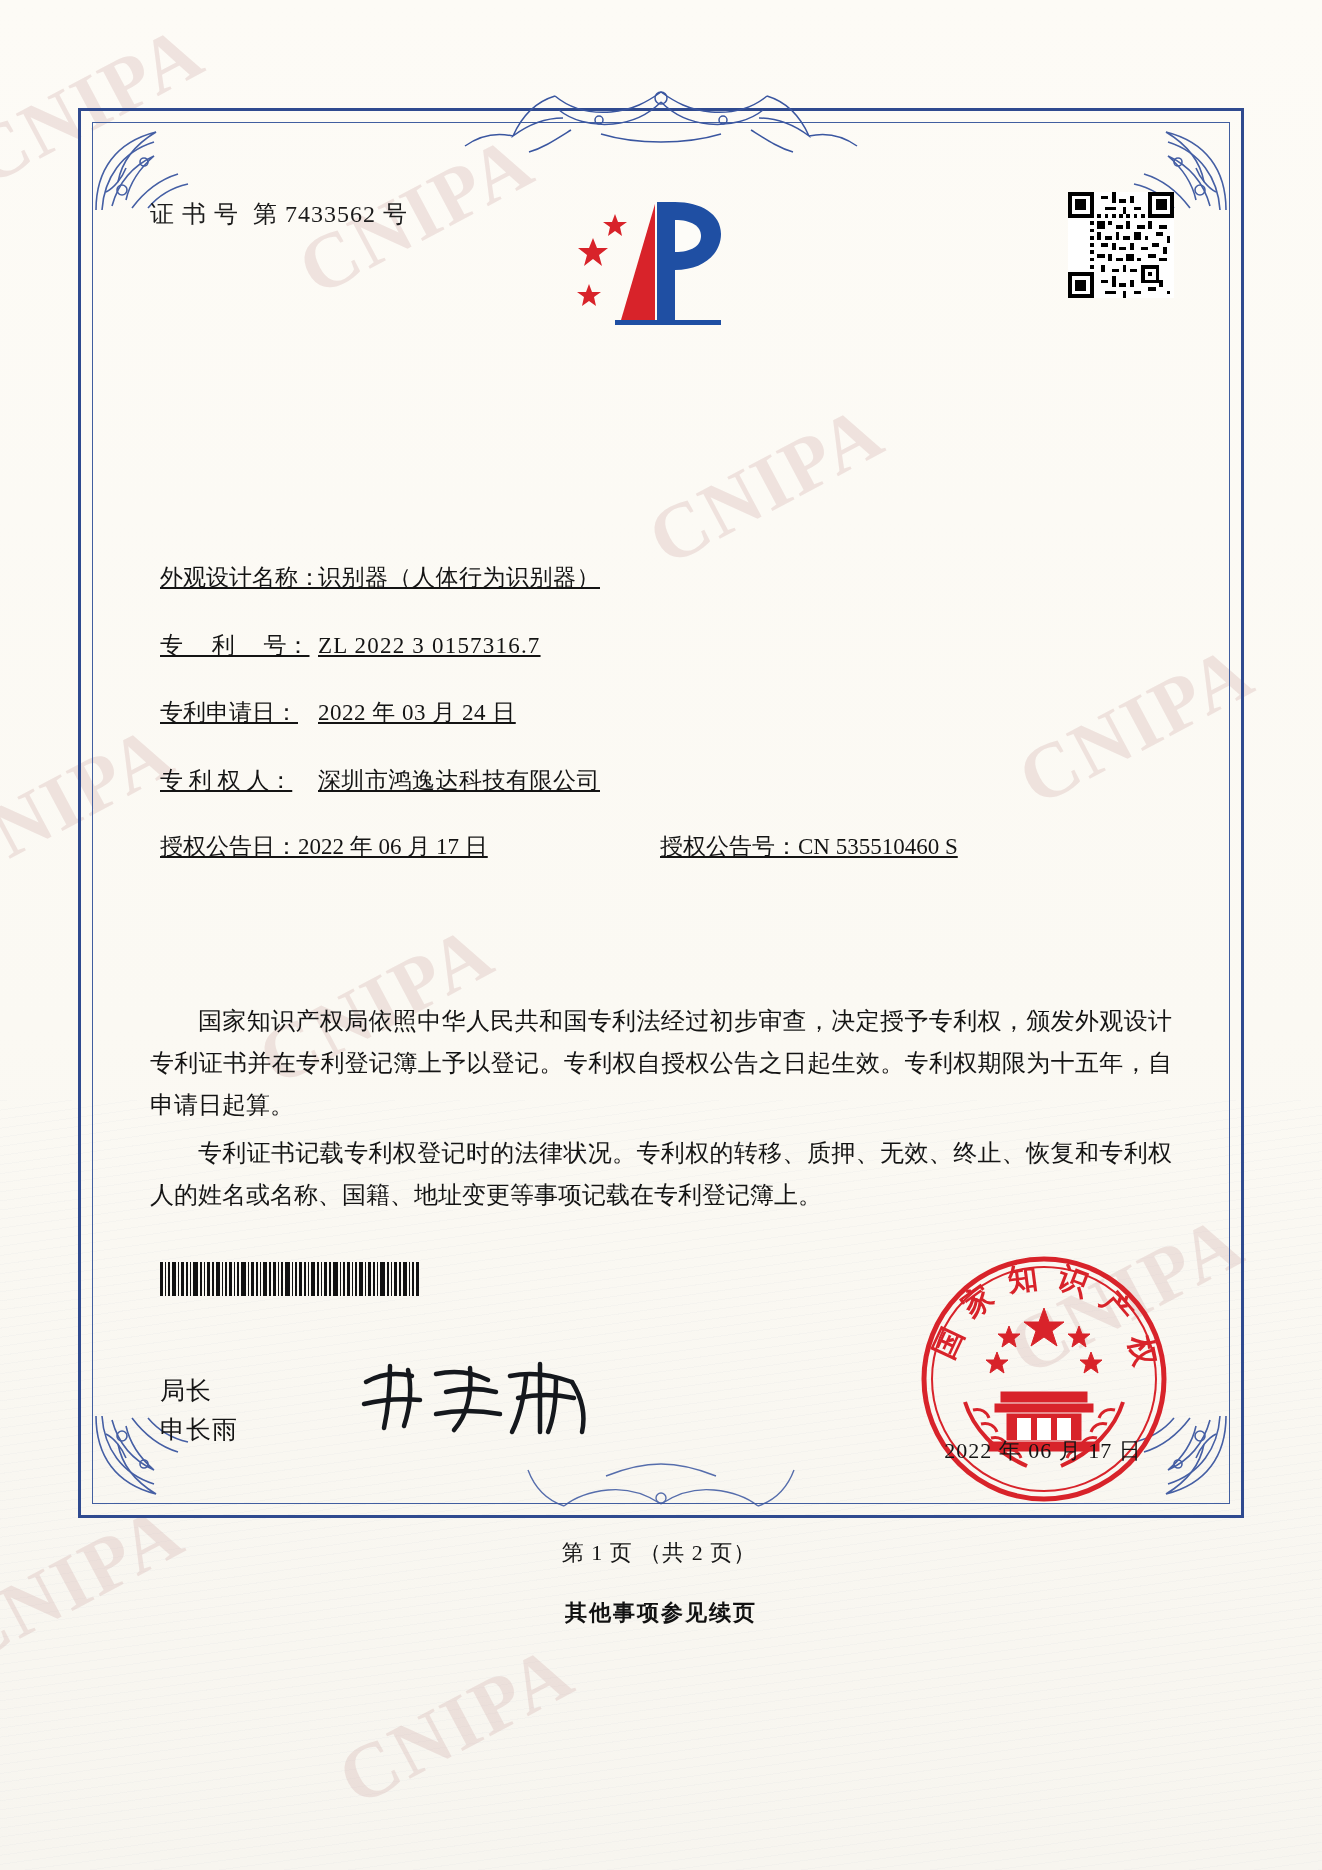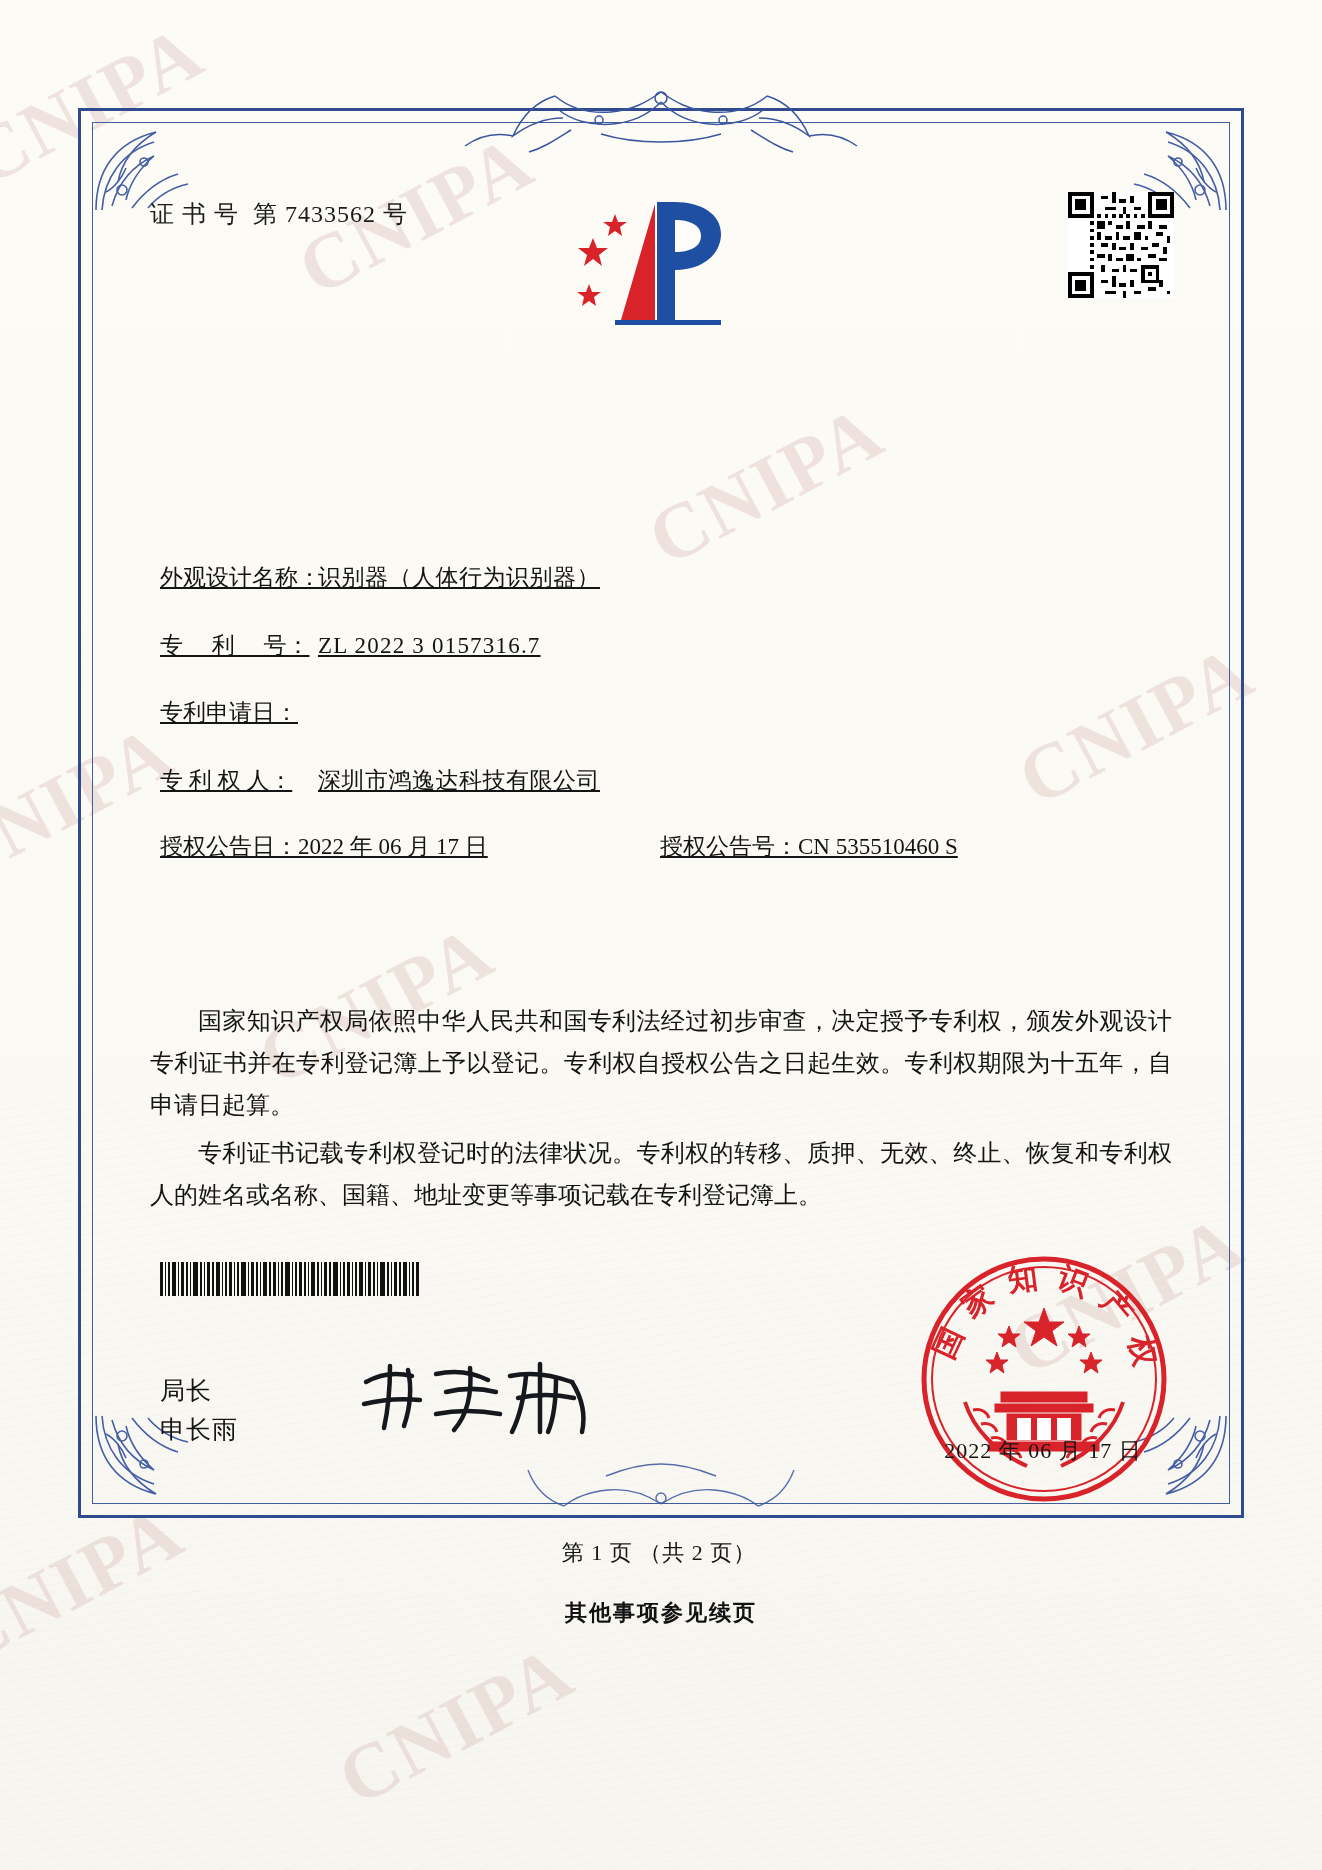--- a/index.html
+++ b/index.html
@@ -519,20 +519,21 @@
     </div>
 
 
     <div class="field-row">
       <div class="field-label">专　 利 　号：</div>
       <div class="field-value mono-ish">ZL 2022 3 0157316.7</div>
     </div>
 
     <div class="field-row">
       <div class="field-label">专利申请日：</div>
+      <div class="field-value">2022 年 03 月 24 日</div>
     </div>
 
     <div class="field-row">
       <div class="field-label">专 利 权 人：</div>
       <div class="field-value">深圳市鸿逸达科技有限公司</div>
     </div>
 
 
     <div class="two-col">
       <div class="c1">

